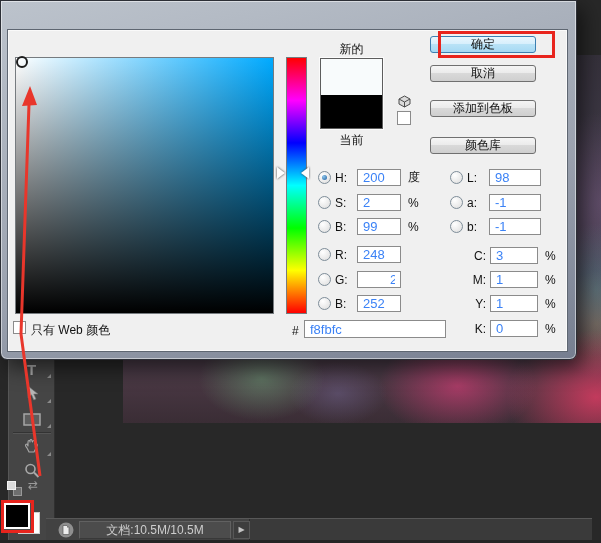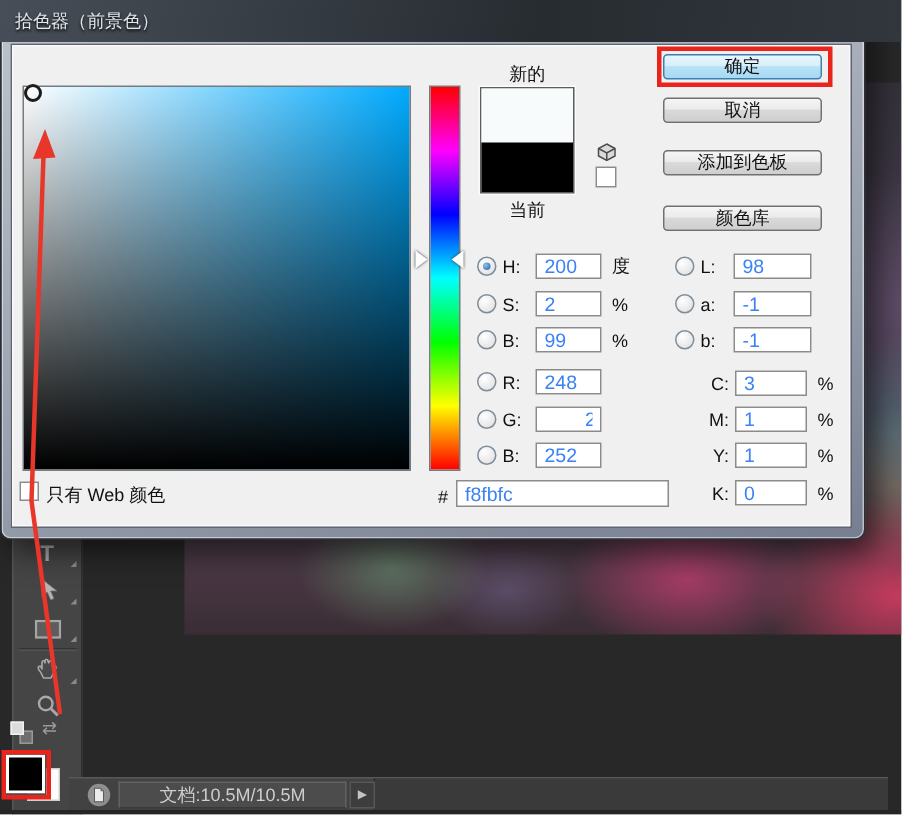--- a/index.html
+++ b/index.html
@@ -88,21 +88,21 @@
   .fin { height:17px; border:1px solid #8b8b8b; background:#fff; font-size:13px; font-family:inherit; color:#3b82f6; padding:0 5px; }
   .funit { margin-left:7px; }
 
   .hex-hash { position:absolute; left:292px; top:324px; font-size:12px; color:#111; }
   .hex-input { position:absolute; left:304px; top:320px; width:142px; height:18px; }
 
   .web-check { position:absolute; left:13px; top:321px; width:13px; height:13px; background:#fff; border:1px solid #8b8b8b; }
   .web-label { position:absolute; left:31px; top:322px; font-size:12px; color:#111; }
 
   
-  .dlg-btn { position:absolute; left:442px; width:106px; height:17px; border:1px solid #707070; border-radius:3px;
+  .dlg-btn { position:absolute; left:430px; width:106px; height:17px; border:1px solid #707070; border-radius:3px;
     background:linear-gradient(180deg,#f5f5f5 0%, #ebebeb 45%, #d9d9d9 50%, #cfcfcf 100%);
     font-size:12px; color:#111; text-align:center; line-height:15px; font-family:inherit; }
   .dlg-btn.primary { border-color:#3c7fb1; background:linear-gradient(180deg,#eaf6fd 0%, #d7effc 45%, #b8e2f6 50%, #a6d9f4 100%); }
 
   
   .anno-rect { position:absolute; border:3px solid #e8241d; z-index:60; }
   .anno-rect.ok { left:438px; top:31px; width:117px; height:27px; }
   .anno-rect.fg { left:1px; top:500px; width:33px; height:33px; }
   #arrow-svg { position:absolute; left:0; top:0; z-index:55; pointer-events:none; }
 </style>
@@ -161,23 +161,20 @@
       <path d="M9 3.5 L9 5.5 L11 5.5 Z" fill="#707070"></path>
     </svg>
     <div class="doc-field">文档:10.5M/10.5M</div>
     <div class="status-arrow">▶</div>
   </div>
   <div class="status-bottom"></div>
 
   <div class="dialog">
     <div class="client"></div>
   </div>
-  <div class="titlebar">
-    <div class="title-text">拾色器（前景色）</div>
-  </div>
   <div class="close-btn">✕</div>
 
   <div style="position:absolute;inset:0;z-index:13">
     <div class="color-field"></div>
     <div class="field-marker"></div>
     <div class="hue-slider"></div>
     <div class="hue-marker left"></div>
     <div class="hue-marker right"></div>
 
     <div class="cmp-label" style="left:320px;top:41px">新的</div>

